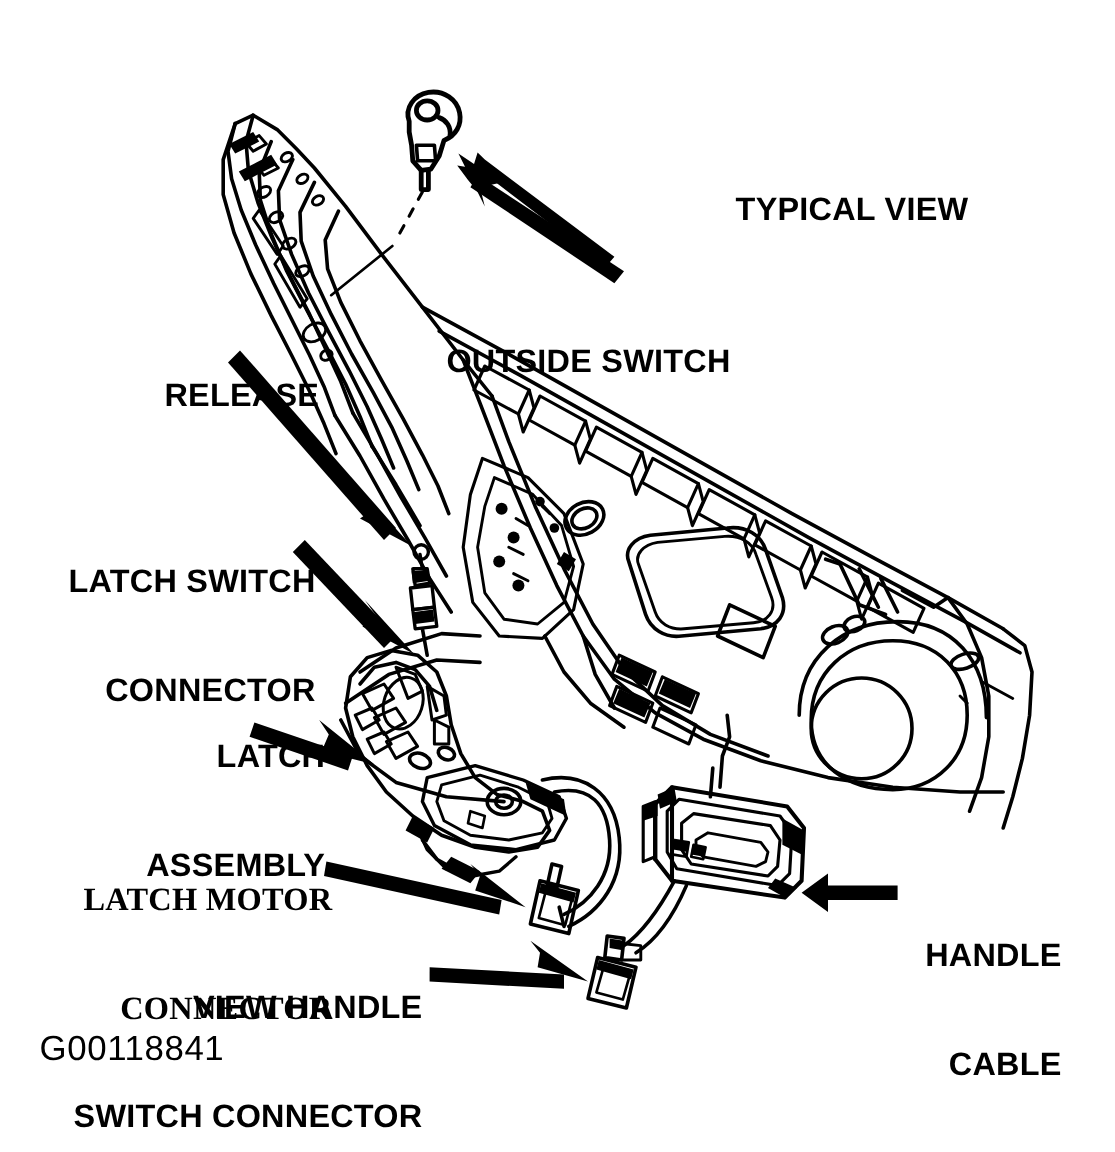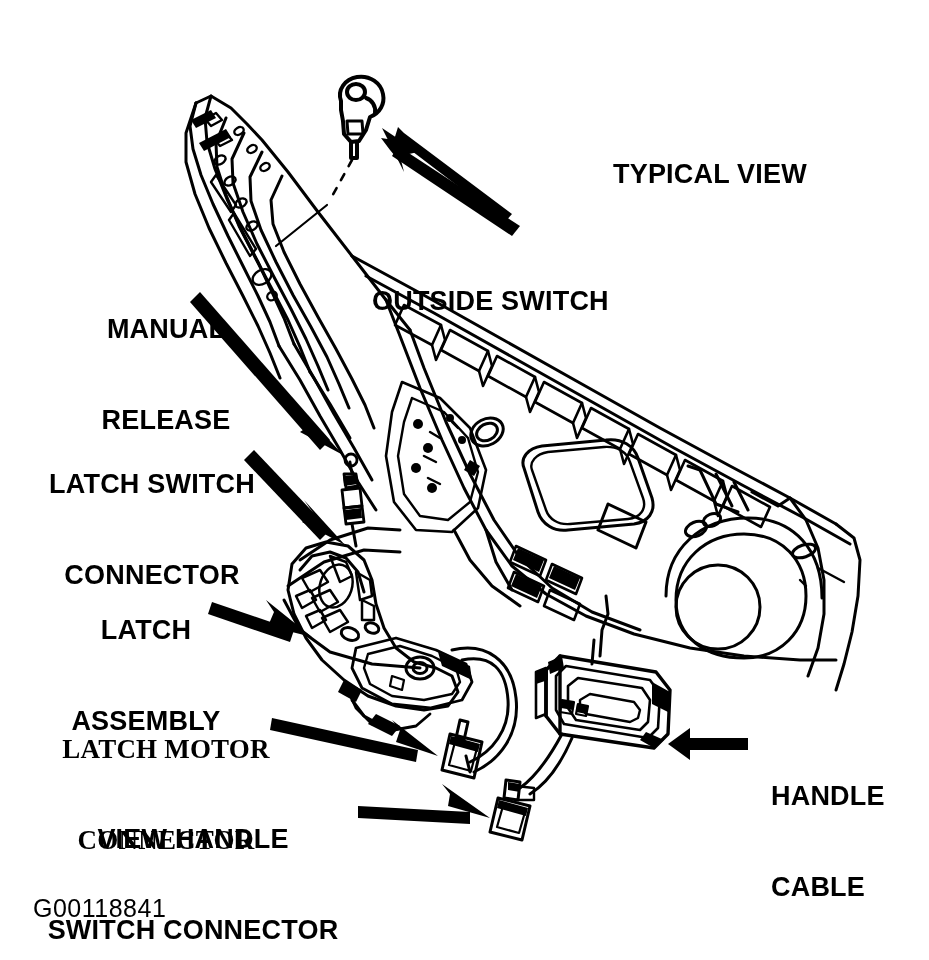--- a/index.html
+++ b/index.html
@@ -20,28 +20,27 @@
     line-height:1.12;
     white-space:pre;
     color:#000;
   }
   .lbl.sz{font-size:27px;}
   .ta-c{text-align:center;}
   .ta-l{text-align:left;}
   #code{
     position:absolute;
     left:33px;top:858px;
-    font-size:25px;
+    font-size:29px;
     font-weight:normal;
     font-family:"Liberation Sans", sans-serif;
     letter-spacing:0.5px;
     color:#000;
-    margin-top:36px;
   }
-  .lbl span{display:block;}
+  .lbl span{display:block;text-align:right;}
 </style>
 </head>
 <body>
 
 <div id="stage">
 
   <svg id="art" viewBox="0 0 929 960" xmlns="http://www.w3.org/2000/svg">
     <rect x="0" y="0" width="929" height="960" fill="#ffffff"></rect>
 
     <g fill="none" stroke="#000" stroke-width="3.2" stroke-linecap="round" stroke-linejoin="round">
@@ -369,30 +368,29 @@
 
   <div class="lbl sz ta-l" style="left:613px;top:99px;">
     <span>TYPICAL VIEW</span>
   </div>
 
   <div class="lbl sz ta-l" style="left:372px;top:226px;">
     <span>OUTSIDE SWITCH</span>
   </div>
 
   <div class="lbl sz ta-c" style="left:66px;top:254px;width:200px;">
-    <span>MANUAL</span>
     <span>RELEASE</span>
   </div>
 
   <div class="lbl sz ta-c" style="left:41px;top:409px;width:222px;">
     <span>LATCH SWITCH</span>
     <span>CONNECTOR</span>
   </div>
 
-  <div class="lbl sz ta-c" style="left:46px;top:555px;width:200px;">
+  <div class="lbl sz ta-c" style="left:71px;top:555px;width:200px;">
     <span>LATCH</span>
     <span>ASSEMBLY</span>
   </div>
 
   <div class="lbl sz ta-c" style="left:55px;top:674px;width:222px;font-family:Liberation Serif, serif;">
     <span>LATCH MOTOR</span>
     <span>CONNECTOR</span>
   </div>
 
   <div class="lbl sz ta-c" style="left:34px;top:764px;width:318px;">

